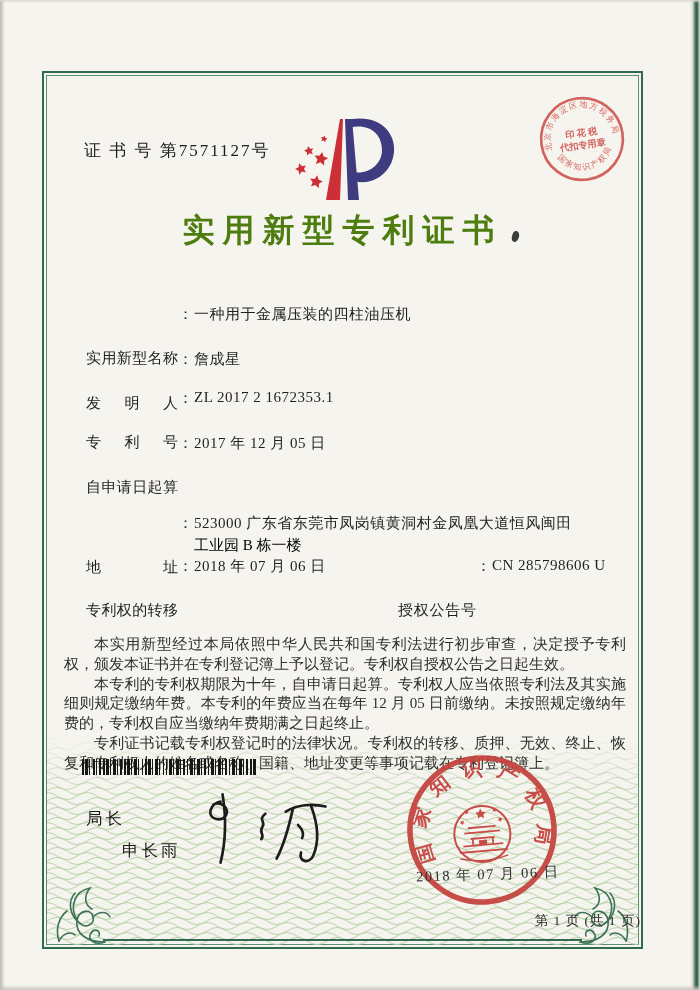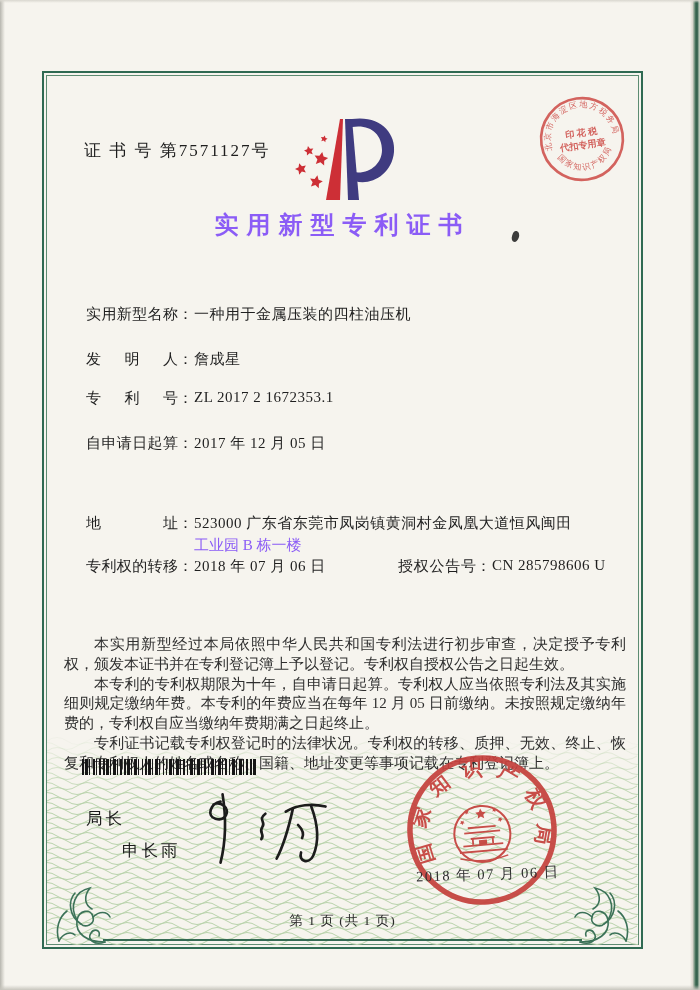--- a/index.html
+++ b/index.html
@@ -18,29 +18,29 @@
   .sheet{position:absolute;left:42px;top:71px;width:597px;height:874px;
          border:2.5px solid #2f6a52;background:transparent;}
   .inner-line{position:absolute;inset:2px;border:1px solid #5d8c72;pointer-events:none;}
 
   .cert-no{position:absolute;left:40px;top:38px;font-size:17px;letter-spacing:2px;color:#1e1e1e;margin-top:28px;}
 
   .logo{position:absolute;left:238px;top:30px;}
   .stamp{position:absolute;left:492px;top:20px;opacity:.85;}
 
   .title{position:absolute;left:0;right:0;top:136px;margin:0;text-align:center;
-         font-size:24px;font-weight:700;letter-spacing:8px;color:#8b5cf6;}
+         font-size:32px;font-weight:700;letter-spacing:8px;color:#4d7c0f;}
   .ink{position:absolute;left:468px;top:158px;width:7px;height:11px;background:#1b1b1b;
        border-radius:45% 55% 50% 50%;transform:rotate(18deg);opacity:.85;}
 
   .frow{position:absolute;left:42px;white-space:nowrap;font-size:15px;color:#1f1f1f;}
-  .flabel{display:inline-block;width:92px;text-align:justify;text-align-last:justify;vertical-align:top;}
+  .flabel{display:inline-block;width:92px;text-align:justify;text-align-last:justify;vertical-align:top;margin-top:44px;}
   .fcolon{display:inline-block;width:16px;vertical-align:top;}
   .fvalue{display:inline-block;vertical-align:top;letter-spacing:.5px;font-family:Liberation Serif, serif;}
-  .addr2{position:absolute;left:150px;font-size:15px;color:#8b5cf6;white-space:nowrap;}
+  .addr2{position:absolute;left:150px;font-size:15px;color:#000000;white-space:nowrap;}
   .grant-no{position:absolute;left:312px;top:0;white-space:nowrap;}
   .grant-no .flabel{width:78px;}
 
   .paras{position:absolute;left:20px;top:514px;width:562px;font-size:15px;line-height:19.8px;
          color:#2e2e2e;text-align:justify;margin-top:48px;}
   .paras p{margin:0;text-indent:2em;}
 
   .barcode{position:absolute;left:38px;top:686px;width:174px;height:16px;
     background:repeating-linear-gradient(90deg,#161616 0 1.5px,rgba(0,0,0,0) 1.5px 3px,
       #161616 3px 5.5px,rgba(0,0,0,0) 5.5px 7px,#161616 7px 8px,rgba(0,0,0,0) 8px 10.5px,
@@ -53,21 +53,21 @@
   .director-title{position:absolute;left:42px;top:735px;font-family:"Liberation Sans",sans-serif;
     font-size:16.5px;letter-spacing:3px;color:#1b1b1b;font-weight:400;}
   .director-name{position:absolute;left:42px;top:767px;font-family:"Liberation Sans",sans-serif;
     font-size:16.5px;letter-spacing:3px;color:#1b1b1b;font-weight:500;margin-left:36px;}
   .signature{position:absolute;left:148px;top:716px;}
 
   .seal{position:absolute;left:356px;top:675px;opacity:.92;}
   .seal-date{position:absolute;left:372px;top:792px;font-size:14.5px;letter-spacing:1.5px;
     color:#2f2f30;transform:rotate(-2deg);z-index:5;white-space:nowrap;}
 
-  .footer{position:absolute;left:0;right:0;top:839px;text-align:center;font-size:13.5px;
+  .footer{position:absolute;left:0;right:0;top:839px;text-align:right;font-size:13.5px;
     letter-spacing:1px;color:#2a2a2a;}
 </style>
 </head>
 <body>
 
 <div class="page">
 
   <div class="sheet">
     <div class="inner-line"></div>
 

